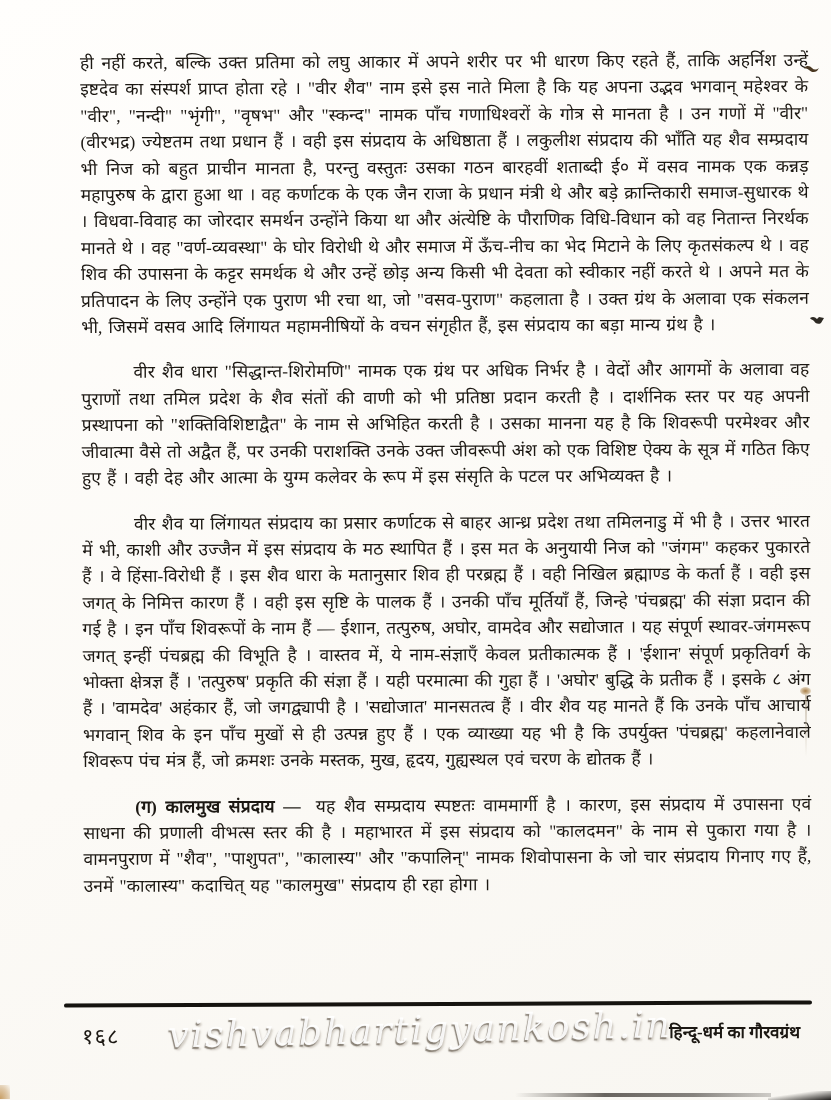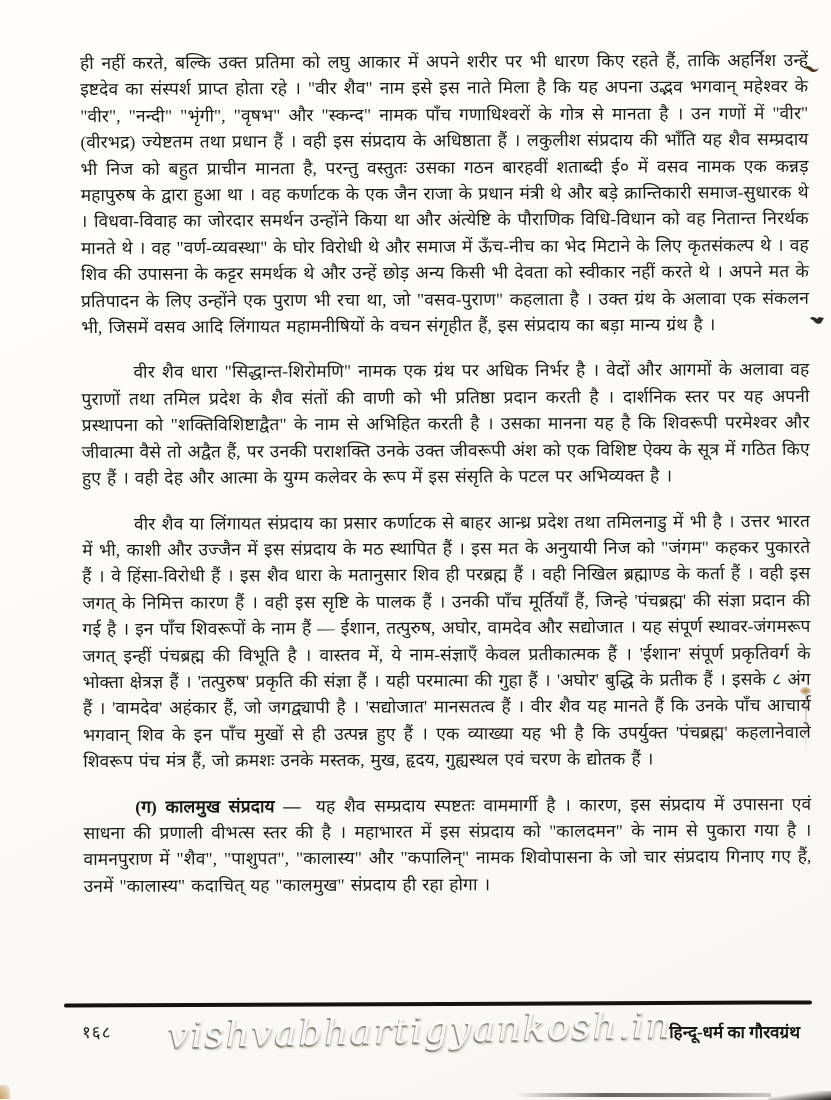--- a/index.html
+++ b/index.html
@@ -38,21 +38,21 @@
     background: #15130f;
     transform: rotate(-0.25deg);
     border-radius: 2px;
   }
   .footer-row {
     position: absolute;
     left: 82px; top: 1020px; width: 718px;
     display: flex; justify-content: space-between; align-items: flex-start;
     color: #1c1813;
   }
-  .page-number { font-size: 17px; letter-spacing: 1px; }
+  .page-number { font-size: 22px; letter-spacing: 1px; }
   .book-title  { font-weight: bold; font-size: 17px; }
   .watermark {
     position: absolute;
     left: 168px; top: 1008px; width: 520px;
     font-size: 37px;
     font-style: italic;
     font-family: "DejaVu Serif", serif;
     letter-spacing: 2px;
     color: rgba(255, 255, 255, 0.92);
     text-shadow: -1px 2px 1px rgba(105, 96, 84, 0.75), 1px 3px 2px rgba(140, 130, 115, 0.35);

